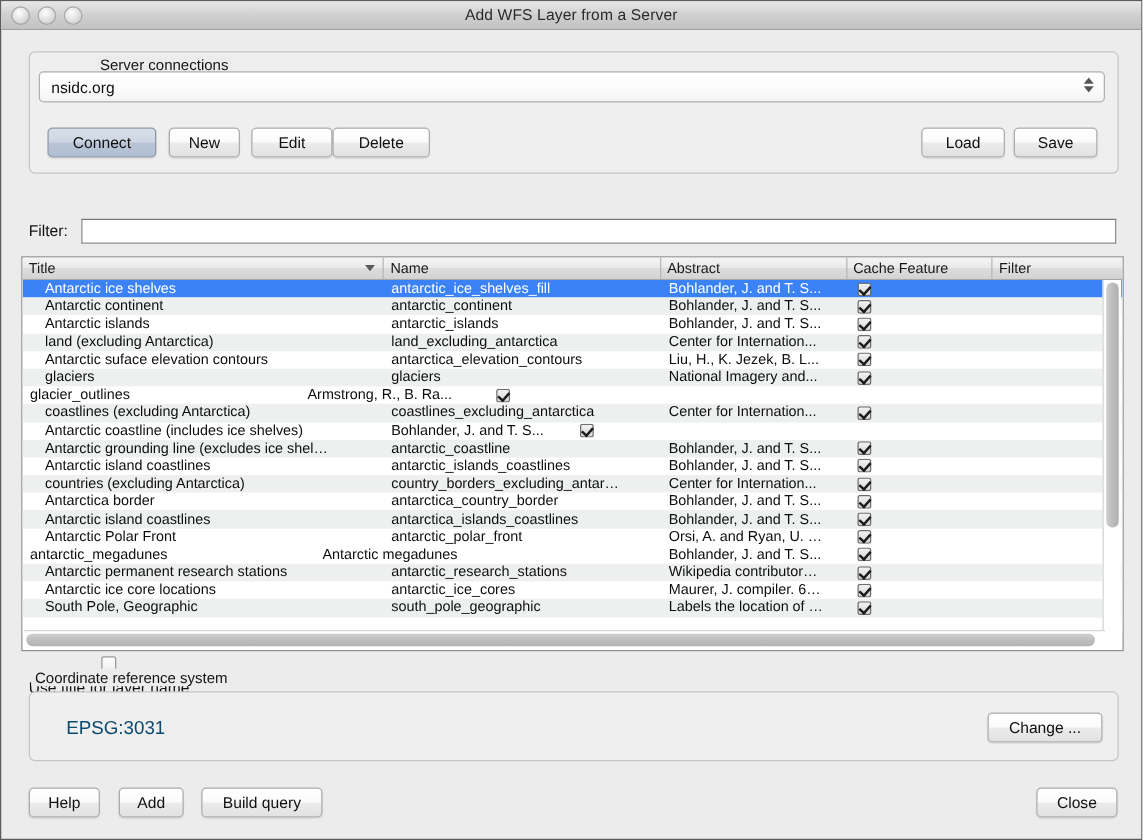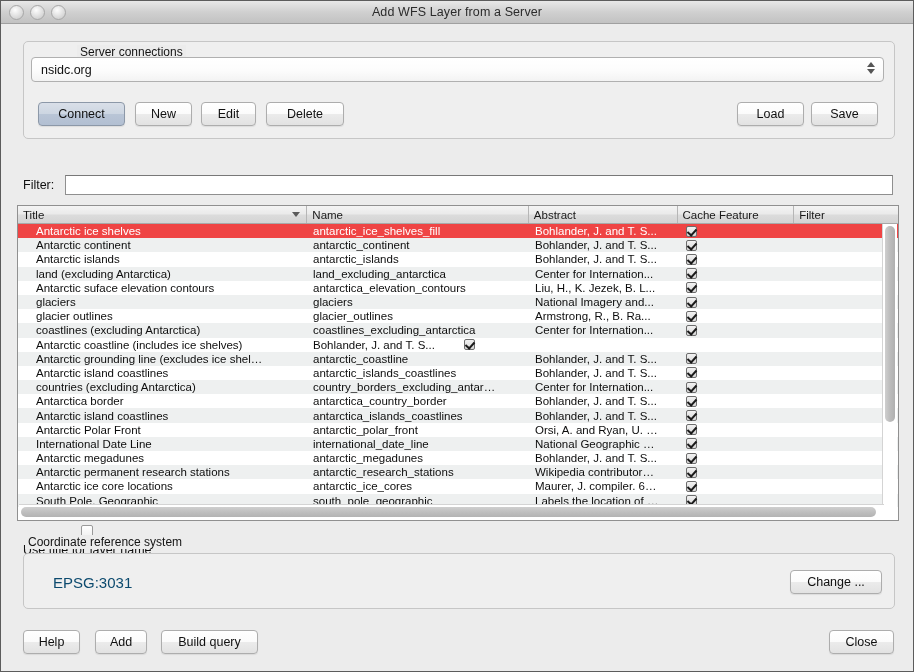--- a/index.html
+++ b/index.html
@@ -194,21 +194,21 @@
   }
   .row {
     display: flex;
     height: 14.2px;
     align-items: center;
     font-size: 11.5px;
     color: #0d0d0d;
     white-space: nowrap;
   }
   .row.alt { background: #eef0f0; }
-  .row.sel { background: #ef4444; color: #ffffff; }
+  .row.sel { background: #3b82f6; color: #ffffff; }
   .cell {
     box-sizing: border-box;
     padding-left: 6px;
     overflow: hidden;
     white-space: nowrap;
     text-overflow: clip;
   }
   .c-title { width: 289px; padding-left: 18px; }
   .c-name  { width: 222px; }
   .c-abs   { width: 149px; }
@@ -329,21 +329,21 @@
   <div id="combo">
     <span id="combo-value">nsidc.org</span>
     <span id="combo-arrows">
       <span class="arr-up"></span>
       <span class="arr-dn"></span>
     </span>
   </div>
 
   <div class="btn default" style="left:37px;  top:101px; width:87px;">Connect</div>
   <div class="btn" style="left:134px; top:101px; width:57px;">New</div>
-  <div class="btn" style="left:200px; top:101px; width:55px;">Edit</div>
+  <div class="btn" style="left:200px; top:101px; width:65px;">Edit</div>
   <div class="btn" style="left:265px; top:101px; width:78px;">Delete</div>
   <div class="btn" style="left:736px; top:101px; width:67px;">Load</div>
   <div class="btn" style="left:810px; top:101px; width:67px;">Save</div>
 
   <div id="filter-label">Filter:</div>
   <input id="filter-input" type="text" placeholder="" style="">
 
   <div id="table-frame">
     <div id="thead">
       <div class="th" style="width:290px;">
@@ -413,21 +413,20 @@
         <div class="row alt">
           <div class="cell c-title">glaciers</div>
           <div class="cell c-name">glaciers</div>
           <div class="cell c-abs">National Imagery and...</div>
           <div class="cell c-cache">
             <span class="chk"></span>
           </div>
           <div class="cell c-filt"></div>
         </div>
         <div class="row">
-          <div class="cell c-title">glacier outlines</div>
           <div class="cell c-name">glacier_outlines</div>
           <div class="cell c-abs">Armstrong, R., B. Ra...</div>
           <div class="cell c-cache">
             <span class="chk"></span>
           </div>
           <div class="cell c-filt"></div>
         </div>
         <div class="row alt">
           <div class="cell c-title">coastlines (excluding Antarctica)</div>
           <div class="cell c-name">coastlines_excluding_antarctica</div>
@@ -492,32 +491,23 @@
         </div>
         <div class="row">
           <div class="cell c-title">Antarctic Polar Front</div>
           <div class="cell c-name">antarctic_polar_front</div>
           <div class="cell c-abs">Orsi, A. and Ryan, U. …</div>
           <div class="cell c-cache">
             <span class="chk"></span>
           </div>
           <div class="cell c-filt"></div>
         </div>
-        <div class="row alt">
-          <div class="cell c-title">International Date Line</div>
-          <div class="cell c-name">international_date_line</div>
-          <div class="cell c-abs">National Geographic …</div>
-          <div class="cell c-cache">
-            <span class="chk"></span>
-          </div>
-          <div class="cell c-filt"></div>
-        </div>
-        <div class="row">
+        <div class="row">
+          <div class="cell c-name">antarctic_megadunes</div>
           <div class="cell c-title">Antarctic megadunes</div>
-          <div class="cell c-name">antarctic_megadunes</div>
           <div class="cell c-abs">Bohlander, J. and T. S...</div>
           <div class="cell c-cache">
             <span class="chk"></span>
           </div>
           <div class="cell c-filt"></div>
         </div>
         <div class="row alt">
           <div class="cell c-title">Antarctic permanent research stations</div>
           <div class="cell c-name">antarctic_research_stations</div>
           <div class="cell c-abs">Wikipedia contributor…</div>

